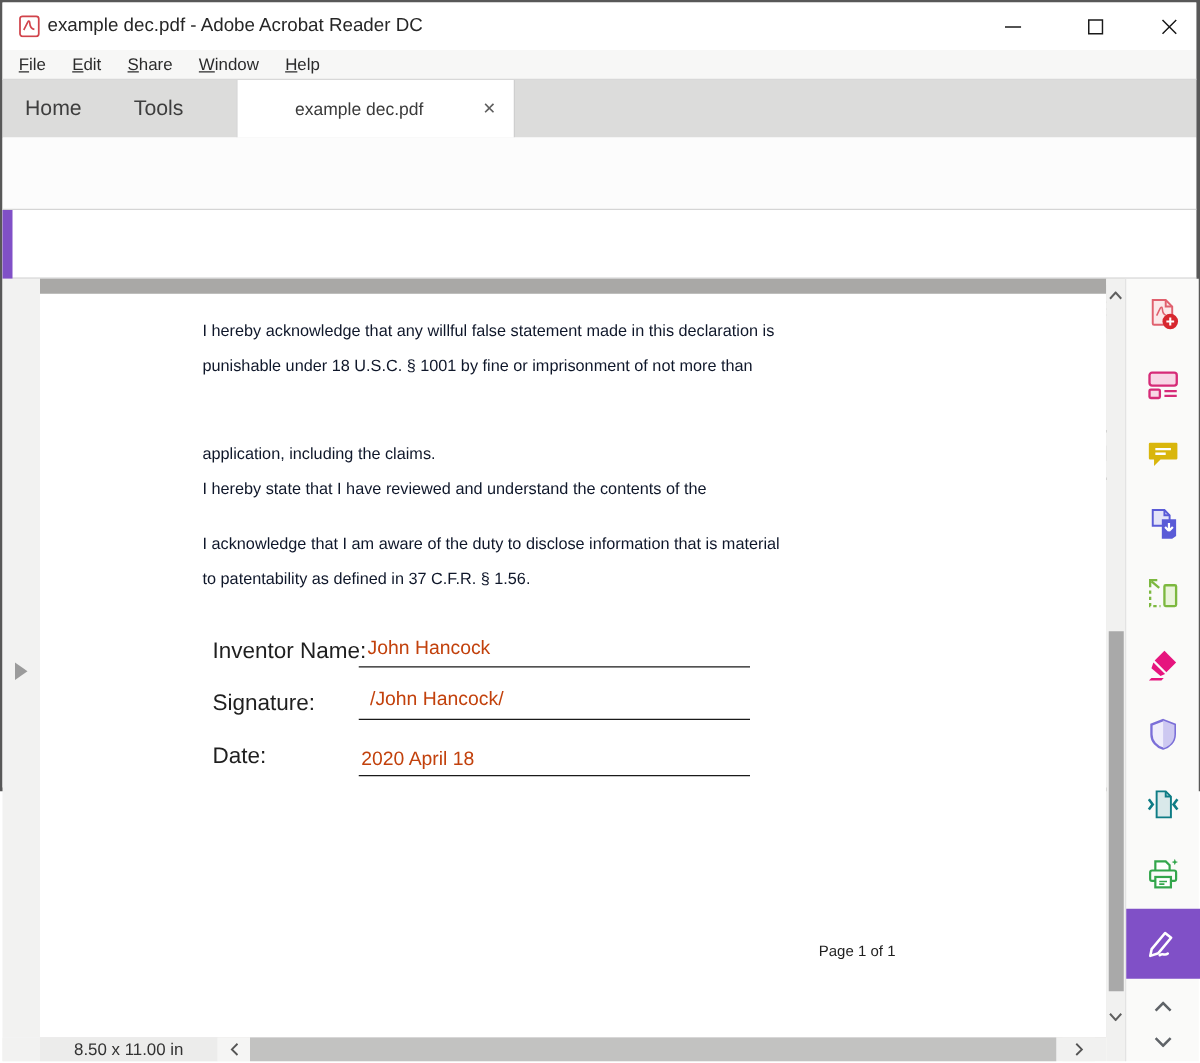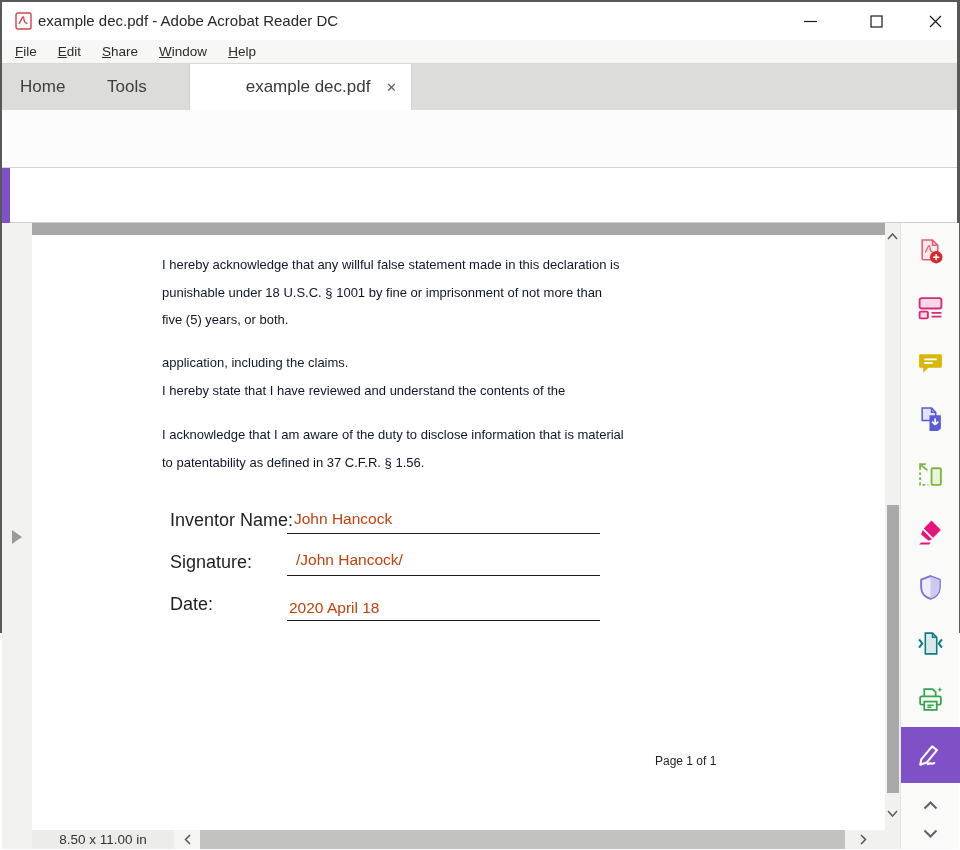--- a/index.html
+++ b/index.html
@@ -19,21 +19,21 @@
   .menubar { position:absolute; left:0; top:38px; width:100%; height:24px; background:#f7f7f6;
     border-bottom:1px solid #d8d8d8; display:flex; align-items:center; padding-left:10px; gap:15px; }
   .menu-item { display:inline-block; font-size:13.5px; color:#2b2b2b; padding:2px 3px; }
   .menu-item::first-letter { text-decoration:underline; }
 
   
   .tabbar { position:absolute; left:0; top:62px; width:100%; height:46px; background:#dcdcdb; }
   .tab-label { position:absolute; top:0; height:46px; line-height:46px; font-size:17px; color:#3e3e3e; }
   .active-tab { position:absolute; left:187px; top:0; width:223px; height:46px; background:#fff;
     border-left:1px solid #cfcfcf; border-right:1px solid #cfcfcf; display:flex; align-items:center; padding:0 14px 0 46px; }
-  .active-tab .tab-name { flex:1; font-size:17px; color:#3a3a3a; text-align:center; }
+  .active-tab .tab-name { flex:1; font-size:14px; color:#3a3a3a; text-align:left; }
   .tab-close { font-size:13px; color:#5f5f5f; margin-left:6px; }
   .help-circle { position:absolute; left:748px; top:73px; width:25px; height:25px; border:1.8px solid #4c4c4c;
     border-radius:50%; display:flex; align-items:center; justify-content:center; font-size:13.5px; font-weight:bold; color:#4c4c4c; }
   .signin { position:absolute; left:862px; top:73px; font-size:17.5px; color:#383838; }
 
   
   .toolbar { position:absolute; left:0; top:108px; width:100%; height:58px; background:#fcfcfc; border-bottom:1px solid #d5d5d5; }
   .tbicon { position:absolute; top:122px; width:28px; height:28px; display:flex; align-items:center; justify-content:center; }
   .pagebox { position:absolute; left:457px; top:124px; width:34px; height:30px; border-bottom:1px solid #8a8a8a;
     text-align:center; line-height:28px; font-size:15px; color:#2b2b2b; }
@@ -286,21 +286,20 @@
   <div class="purple-strip"></div>
 
   <div class="viewer-bg"></div>
   <div class="left-rail"></div>
   <div class="expand-arrow"></div>
 
   <div class="page">
     <div class="para" style="top:16px">
       <div class="docline">I hereby acknowledge that any willful false statement made in this declaration is</div>
       <div class="docline">punishable under 18 U.S.C. § 1001 by fine or imprisonment of not more than</div>
-      <div class="docline">five (5) years, or both.</div>
     </div>
     <div class="para" style="top:114px">
       <div class="docline">application, including the claims.</div>
       <div class="docline">I hereby state that I have reviewed and understand the contents of the</div>
     </div>
     <div class="para" style="top:186px">
       <div class="docline">I acknowledge that I am aware of the duty to disclose information that is material</div>
       <div class="docline">to patentability as defined in 37 C.F.R. § 1.56.</div>
     </div>
 

